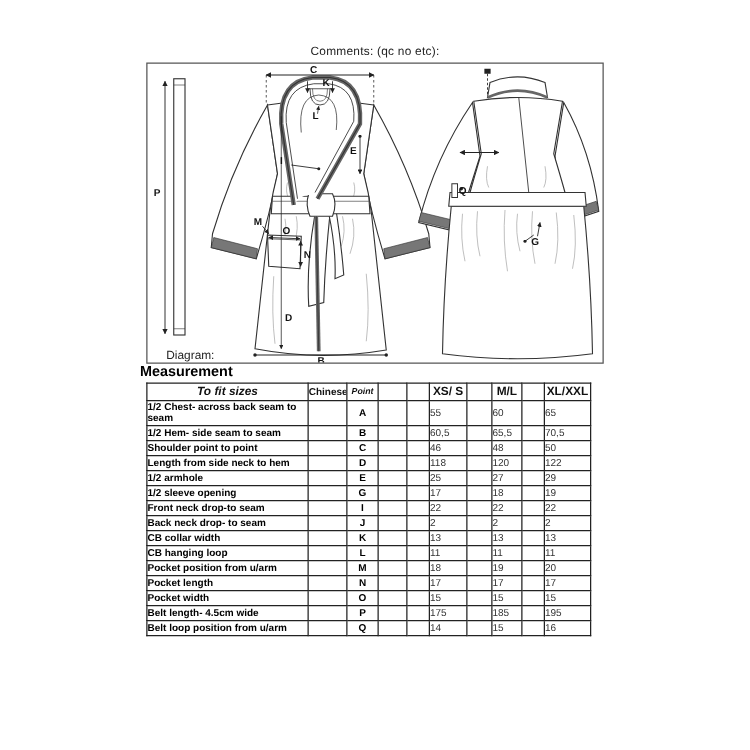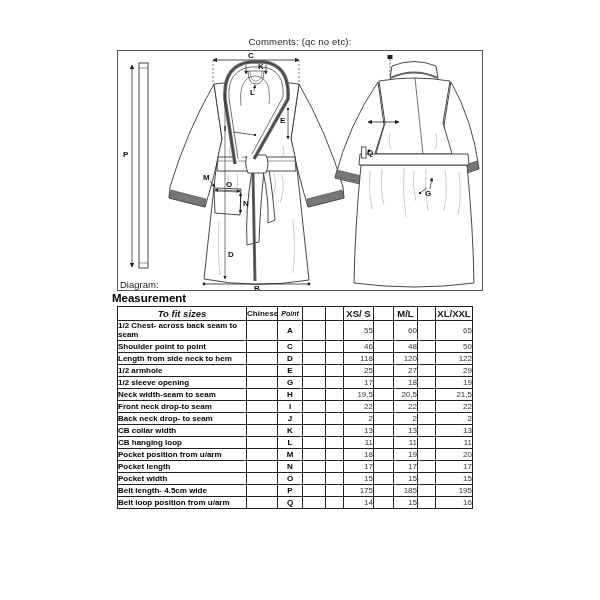--- a/index.html
+++ b/index.html
@@ -3,34 +3,34 @@
 <meta charset="utf-8">
 <style>
   html,body{margin:0;padding:0;background:#fff;}
   .page{position:relative;width:600px;height:600px;background:#fff;overflow:hidden;
         font-family:"Liberation Sans",sans-serif;color:#111;padding-left:12px;}
   .comments{position:absolute;left:0;top:36px;width:600px;text-align:center;
             font-size:9.5px;color:#222;letter-spacing:.2px;}
   .frame{position:absolute;left:117px;top:50px;width:366px;height:241px;
          border:1px solid #555;box-sizing:border-box;}
   .frame svg{position:absolute;left:0;top:0;}
-  .diagram-caption{position:absolute;left:2px;bottom:0px;font-size:9.5px;color:#222;}
+  .diagram-caption{position:absolute;left:15px;bottom:0px;font-size:9.5px;color:#222;}
   .m-title{position:absolute;left:112px;top:292px;font-size:11.5px;font-weight:bold;color:#000;}
   table.meas{position:absolute;left:117px;top:306px;width:355px;border-collapse:collapse;
              table-layout:fixed;}
   table.meas th,table.meas td{border:1px solid #222;overflow:hidden;padding:0;box-sizing:border-box;}
   table.meas thead th{height:14px;font-weight:bold;text-align:center;vertical-align:middle;}
   .h-fit{font-style:italic;font-size:9.5px;margin-top:38px;}
   .h-ch{font-size:8px;}
   .h-pt{font-size:7px;font-style:italic;}
   .h-size{font-size:9.5px;}
   table.meas tbody td{height:12px;font-size:8px;vertical-align:middle;}
   td.label{font-weight:bold;padding:1px 1px 1px 3px;line-height:1.18;text-align:left;color:#000;margin-left:48px;}
   td.point{font-weight:bold;text-align:center;color:#000;}
-  td.val{text-align:right;color:#333;}
+  td.val{text-align:left;color:#333;}
   td.sp,th.sp{background:#fff;}
   text.lbl{font-family:"Liberation Sans",sans-serif;font-size:8px;font-weight:bold;fill:#111;}
 </style>
 </head>
 <body>
 
 <div class="page">
 
   <div class="comments">Comments: (qc no etc):</div>
 
@@ -209,20 +209,32 @@
           <td class="point">A</td>
           <td class="sp"></td>
           <td class="sp"></td>
           <td class="val">55</td>
           <td class="sp"></td>
           <td class="val">60</td>
           <td class="sp"></td>
           <td class="val">65</td>
         </tr>
         <tr>
+          <td class="label">1/2 Hem- side seam to seam</td>
+          <td class="chinese"></td>
+          <td class="point">B</td>
+          <td class="sp"></td>
+          <td class="sp"></td>
+          <td class="val">60,5</td>
+          <td class="sp"></td>
+          <td class="val">65,5</td>
+          <td class="sp"></td>
+          <td class="val">70,5</td>
+        </tr>
+        <tr>
           <td class="label">Shoulder point to point</td>
           <td class="chinese"></td>
           <td class="point">C</td>
           <td class="sp"></td>
           <td class="sp"></td>
           <td class="val">46</td>
           <td class="sp"></td>
           <td class="val">48</td>
           <td class="sp"></td>
           <td class="val">50</td>
@@ -255,32 +267,20 @@
           <td class="label">1/2 sleeve opening</td>
           <td class="chinese"></td>
           <td class="point">G</td>
           <td class="sp"></td>
           <td class="sp"></td>
           <td class="val">17</td>
           <td class="sp"></td>
           <td class="val">18</td>
           <td class="sp"></td>
           <td class="val">19</td>
-        </tr>
-        <tr>
-          <td class="label">Neck width-seam to seam</td>
-          <td class="chinese"></td>
-          <td class="point">H</td>
-          <td class="sp"></td>
-          <td class="sp"></td>
-          <td class="val">19,5</td>
-          <td class="sp"></td>
-          <td class="val">20,5</td>
-          <td class="sp"></td>
-          <td class="val">21,5</td>
         </tr>
         <tr>
           <td class="label">Front neck drop-to seam</td>
           <td class="chinese"></td>
           <td class="point">I</td>
           <td class="sp"></td>
           <td class="sp"></td>
           <td class="val">22</td>
           <td class="sp"></td>
           <td class="val">22</td>

